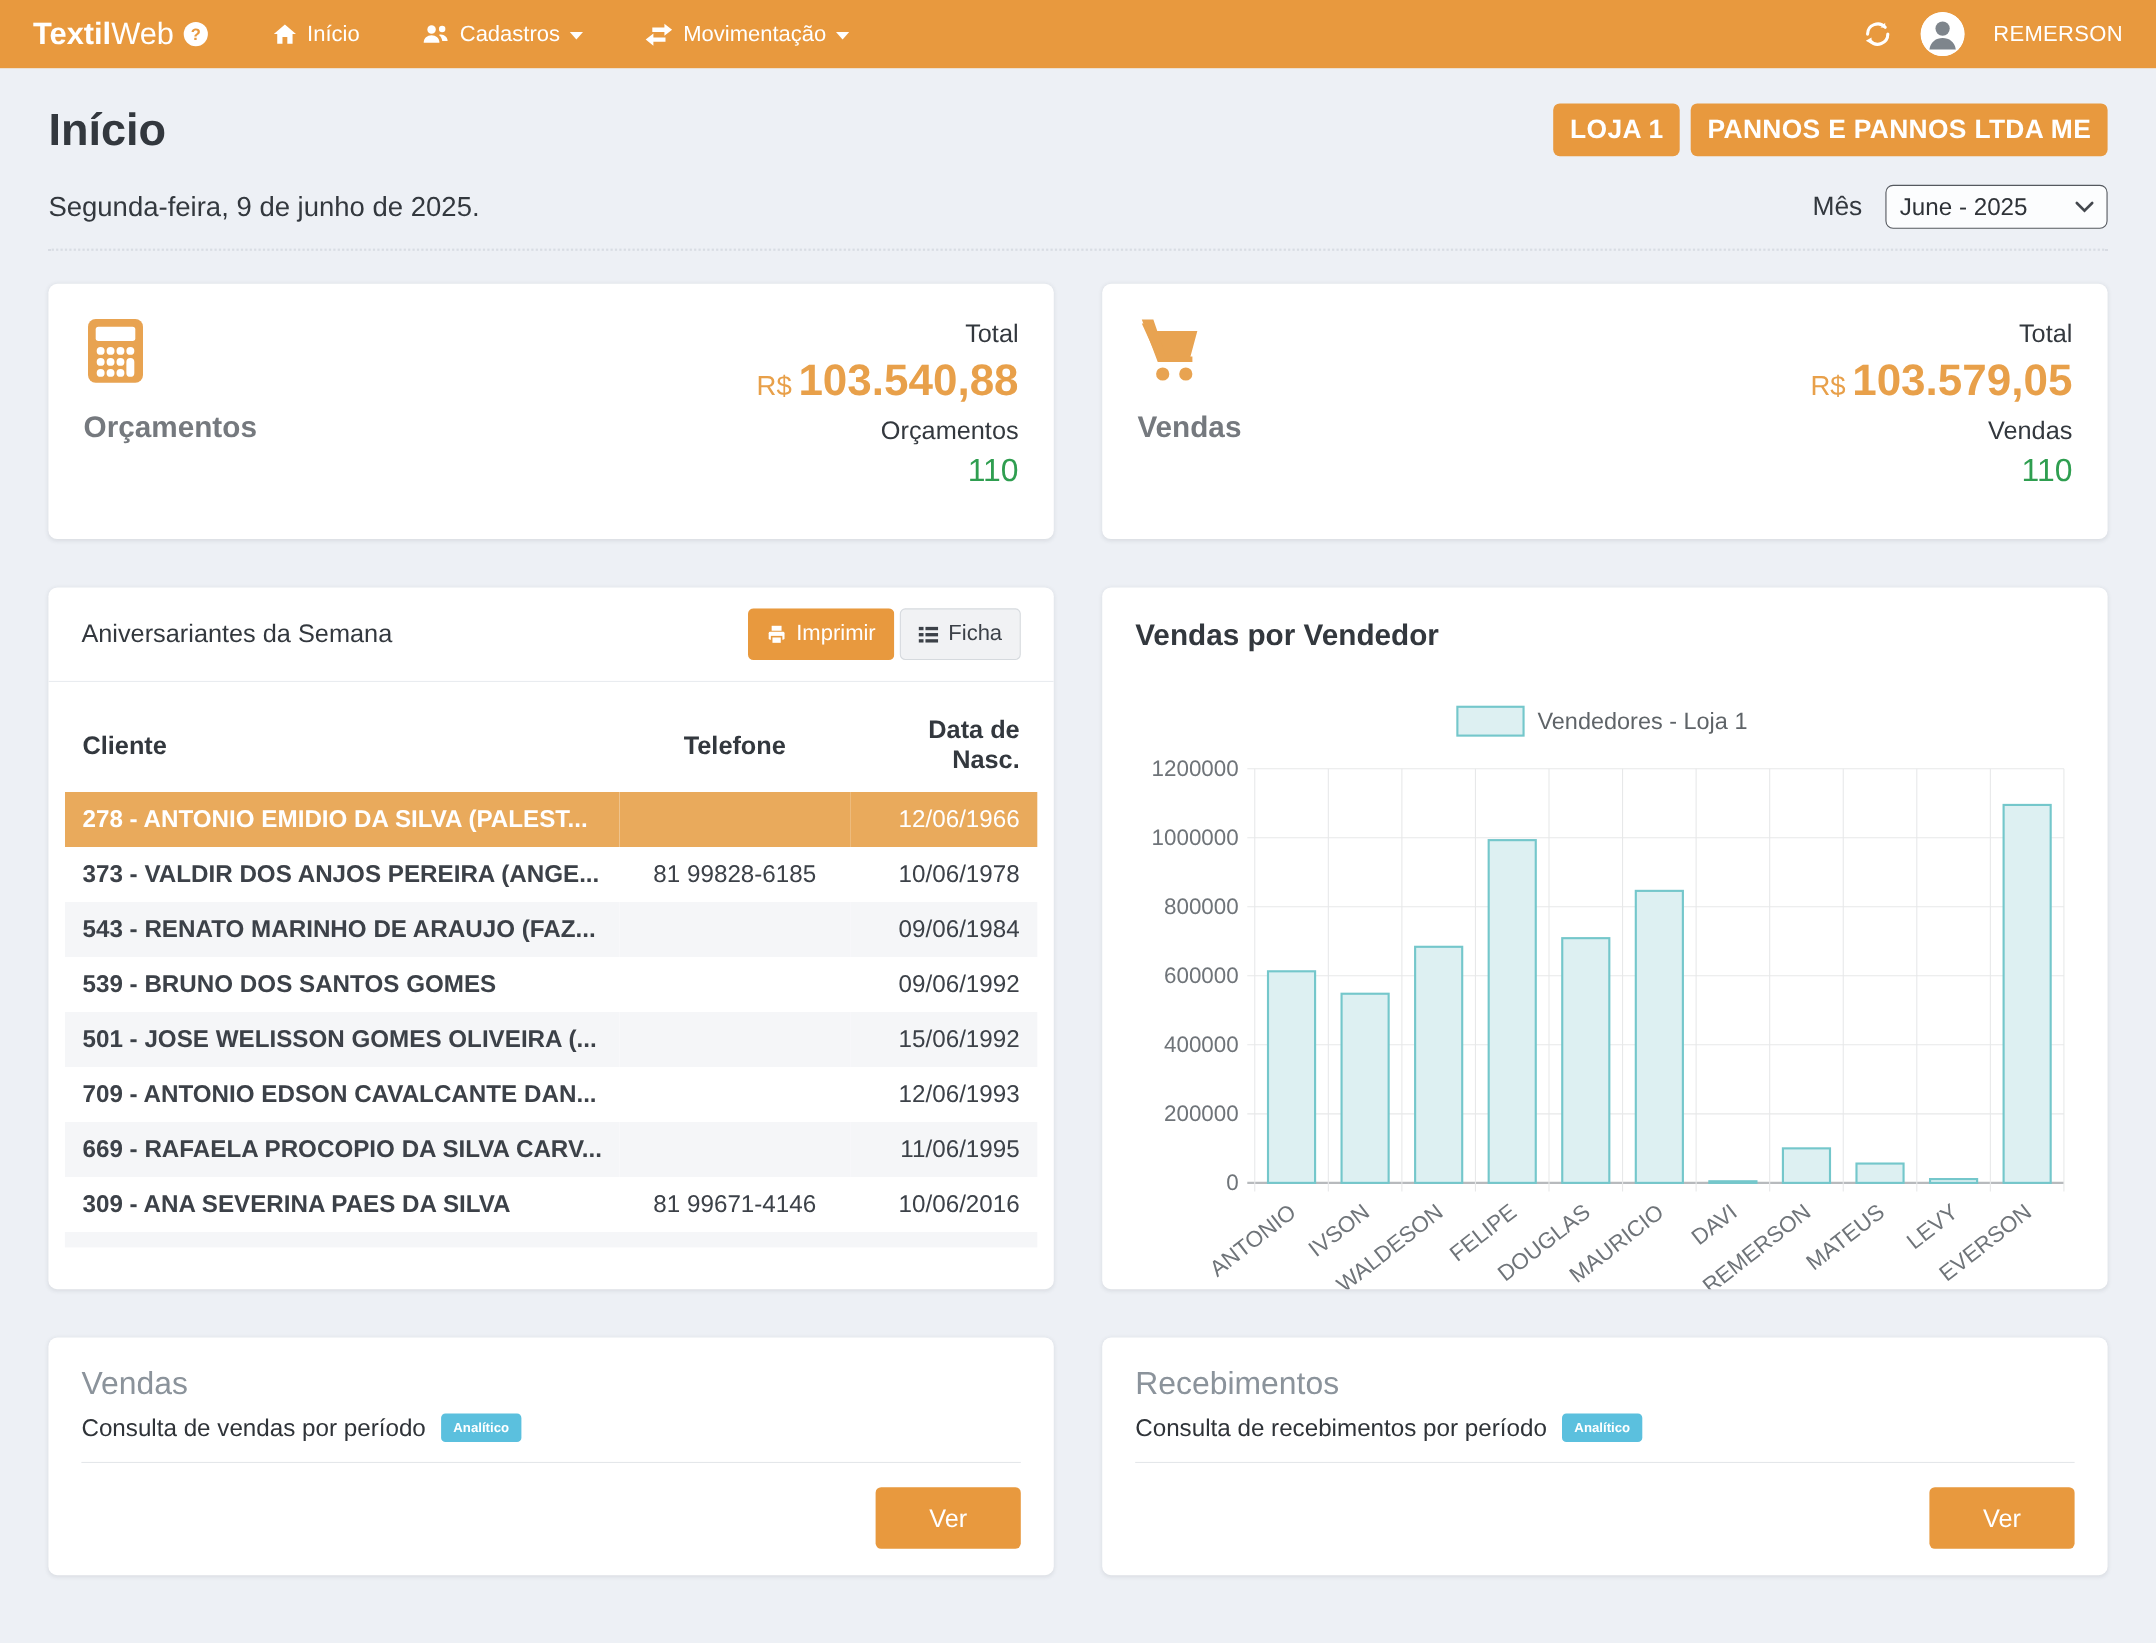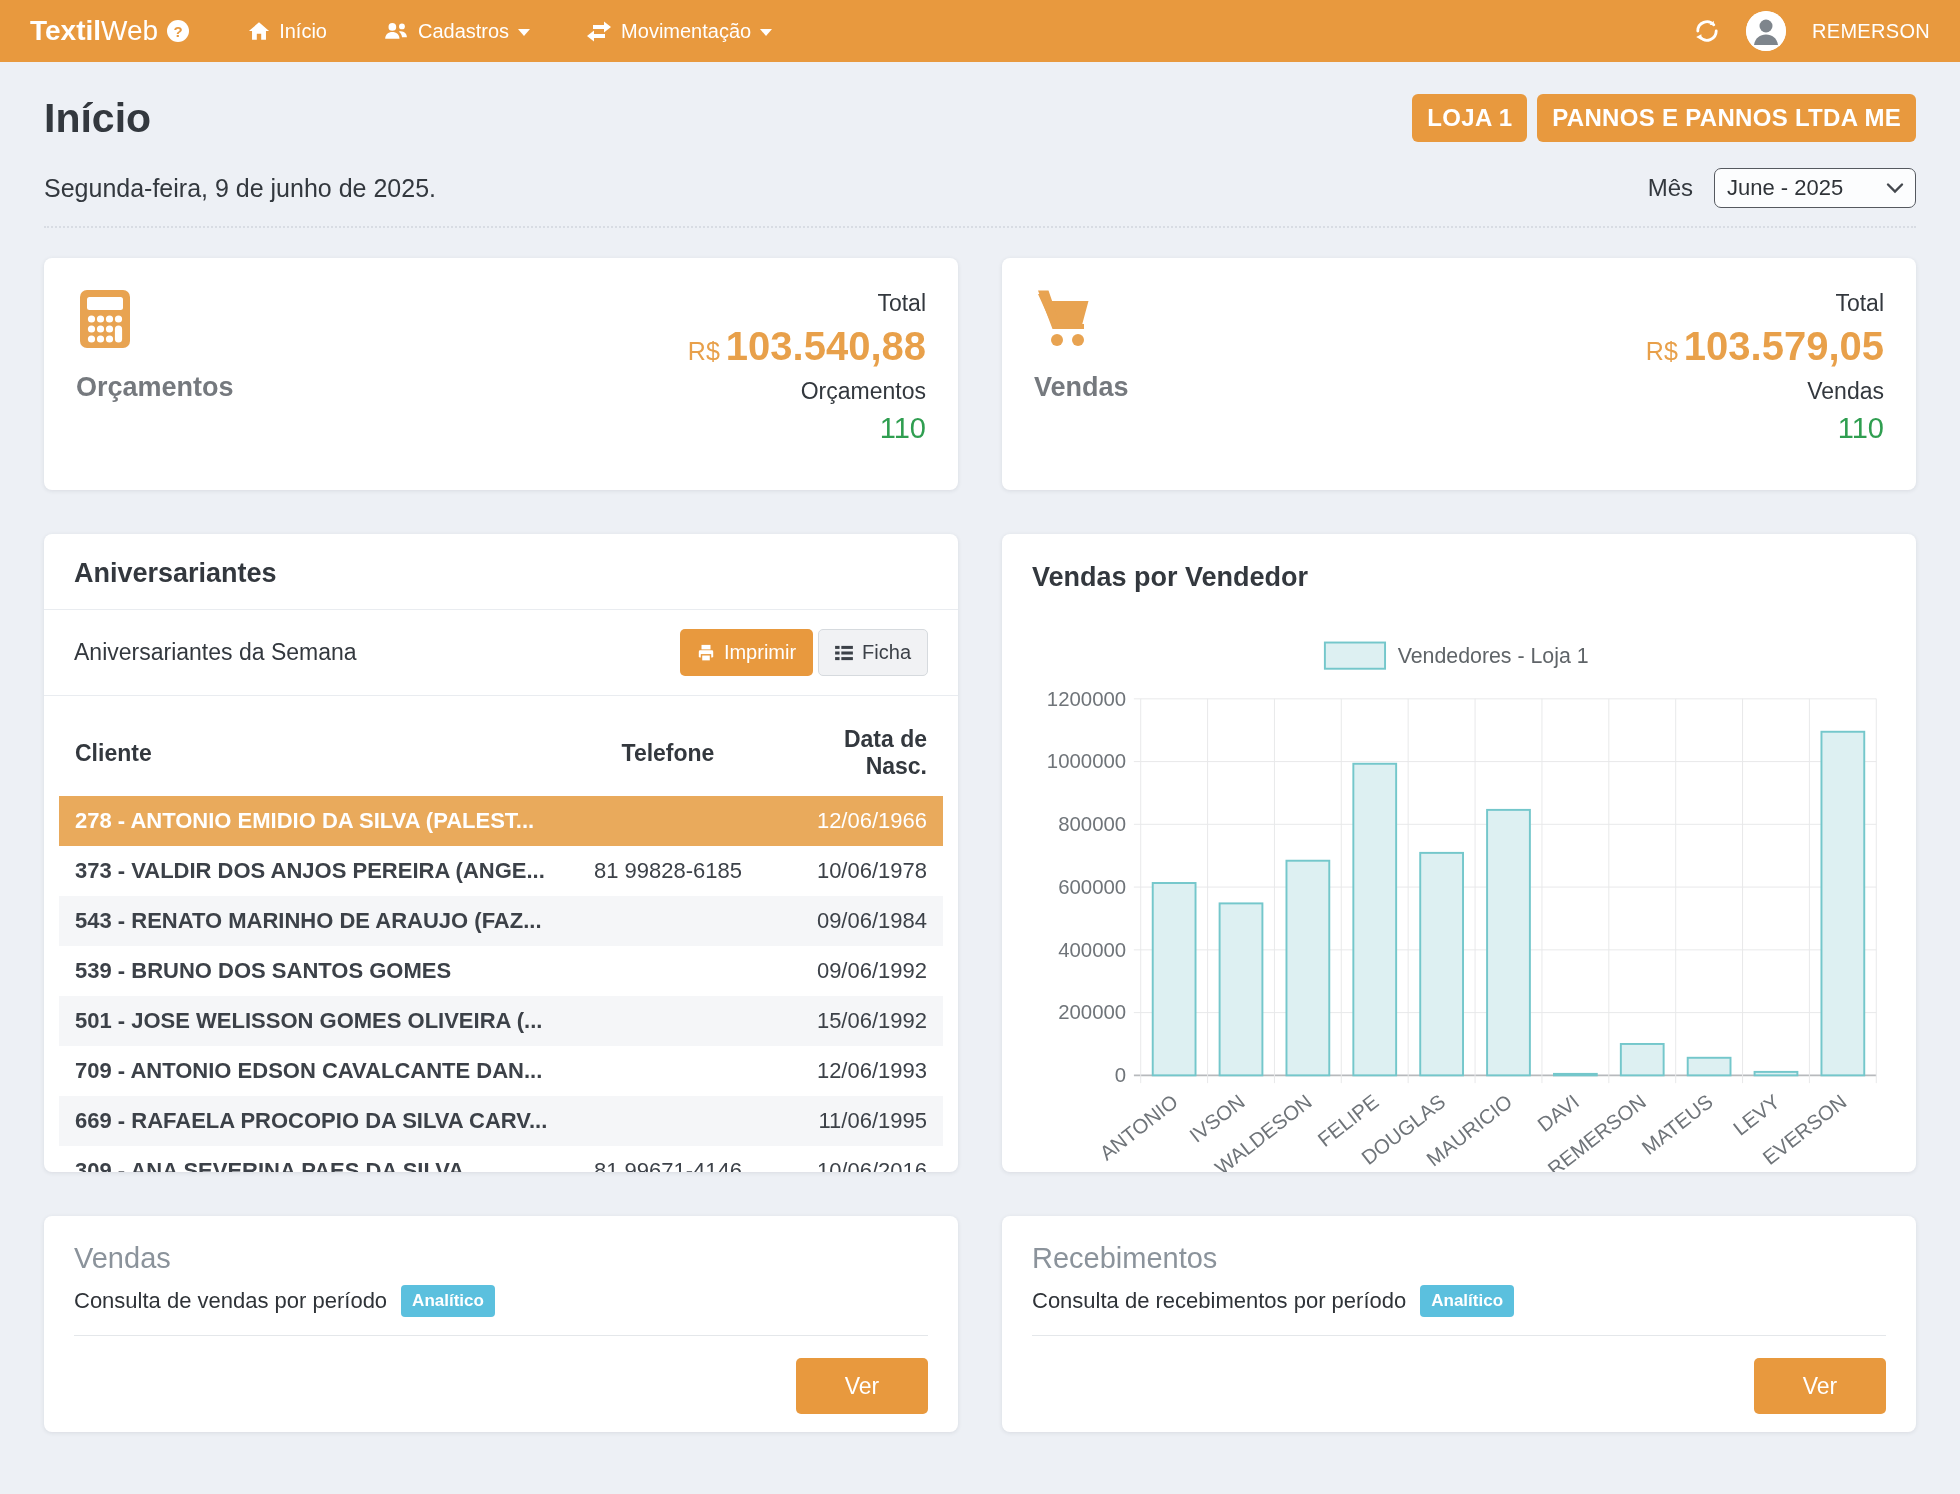--- a/index.html
+++ b/index.html
@@ -91,21 +91,21 @@
 
   
   .chart-card { padding: 26px 30px; }
   .chart-title { font-size: 27px; font-weight: 700; color: #33383e; margin: 2px 0 34px 0; }
   .chart-wrap svg { width: 100%; height: auto; display: block; font-family: "Liberation Sans", sans-serif; }
 
   
   .action-card { height: 216px; padding: 24px 30px; display: flex; flex-direction: column; }
   .action-title { font-size: 29px; color: #8b939b; font-weight: 400; margin: 2px 0 10px 0; }
   .action-sub { display: flex; align-items: center; gap: 14px; font-size: 22px; color: #2f3338; padding-bottom: 18px; border-bottom: 1px solid #e4e7ea; }
-  .badge-info { background: #5bc0de; color: #fff; font-size: 17px; font-weight: 700; padding: 6px 11px; border-radius: 4px; }
+  .badge-info { background: #5bc0de; color: #fff; font-size: 12px; font-weight: 700; padding: 6px 11px; border-radius: 4px; }
   .action-foot { margin-top: 22px; text-align: right; }
   .btn-ver { background: #e8993e; color: #fff; border: none; border-radius: 5px; width: 132px; height: 56px; font-size: 23px; font-family: inherit; cursor: pointer; }
 </style>
 </head>
 <body>
 
 <nav class="navbar">
   <div class="brand">
     <span><span class="b1">Textil</span><span class="b2">Web</span></span>
     <span style="display:flex;">
@@ -237,21 +237,20 @@
         <span class="total-label">Total</span>
         <span class="amount"><span class="cur">R$</span><span class="val">103.579,05</span></span>
         <span class="count-label">Vendas</span>
         <span class="count-val">110</span>
       </div>
     </div>
   </div>
 
   <div class="row-2">
     <div class="card tall-card">
-      <div class="card-header">Aniversariantes</div>
       <div class="sub-row">
         <span class="sub-row-label">Aniversariantes da Semana</span>
         <div class="btn-group">
           <button class="btn btn-primary">
             <span style="display:flex;">
               <svg width="18" height="18" viewBox="0 0 20 20" fill="#fff">
                   <rect x="5" y="1" width="10" height="5"></rect>
                   <rect x="2" y="7" width="16" height="8" rx="1.5"></rect>
                   <rect x="5" y="12" width="10" height="7" fill="#fff" stroke="#e8993e" stroke-width="1.6"></rect>
                 </svg>

